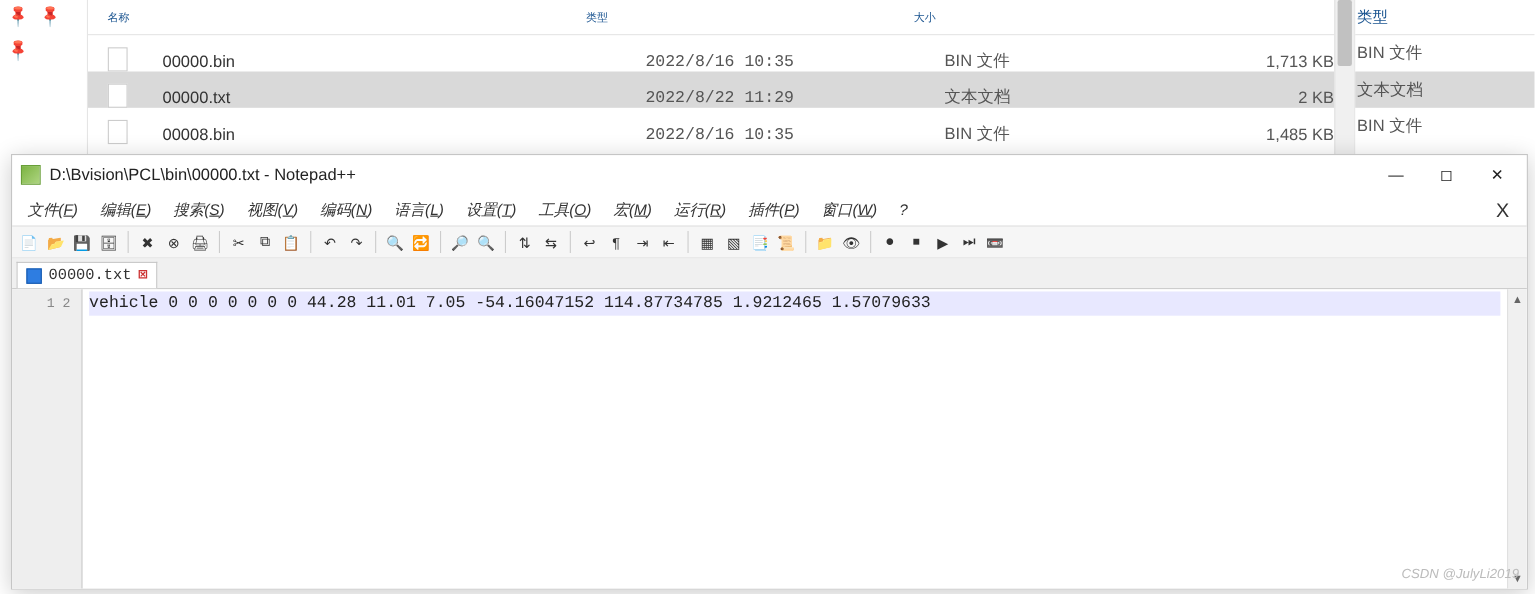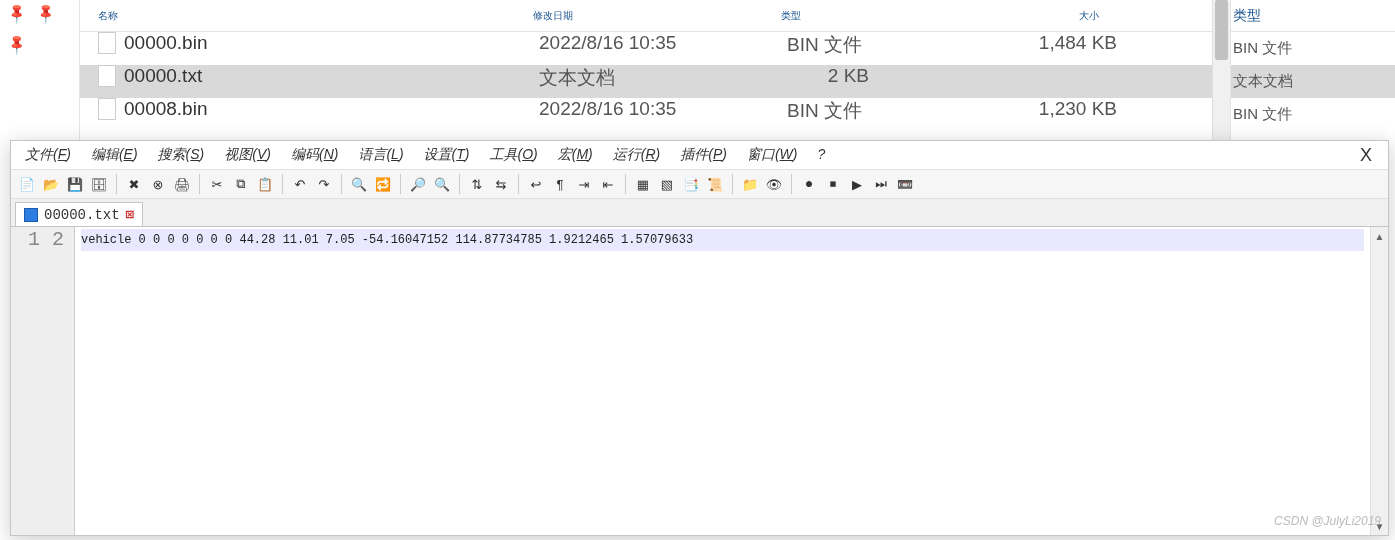--- a/index.html
+++ b/index.html
@@ -39,28 +39,29 @@
   font-size: 10px;
 }
 .ex-col { padding-right: 12px; }
 .ex-col-name { width: 435px; }
 .ex-col-date { width: 248px; }
 .ex-col-type { width: 200px; }
 .ex-col-size { width: 130px; text-align: right; }
 .ex-row {
   display: flex;
   height: 33px;
-  align-items: flex-start;
+  align-items: flex-end;
   padding-left: 18px;
-  font-size: 19px;
+  font-size: 15px;
+  gap: 24px;
 }
 .ex-row.selected { background: #d9d9d9; }
 .ex-icon { width: 18px; height: 22px; border: 1px solid #ccc; margin-right: 8px; background: #fff; }
 .ex-name { width: 415px; }
-.ex-date { width: 248px; color: #555; }
+.ex-date { width: 248px; color: #555; font-family: Liberation Mono, monospace; }
 .ex-type { width: 200px; color: #555; }
 .ex-size { width: 130px; text-align: right; color: #555; }
 .explorer-scroll { width: 18px; background: #f0f0f0; border-left: 1px solid #e0e0e0; position: relative; }
 .explorer-thumb { position: absolute; top: 0; left: 2px; right: 2px; height: 60px; background: #c1c1c1; border-radius: 2px; }
 .explorer-side {
   width: 165px;
   border-left: 1px solid #e5e5e5;
   padding-top: 0;
 }
 .side-header { height: 32px; display:flex; align-items:center; padding-left:2px; color:#1a5490; font-size:14px; border-bottom:1px solid #e5e5e5; }
@@ -144,28 +145,28 @@
   display: flex;
   background: #fff;
 }
 .gutter {
   width: 64px;
   background: #eeeeee;
   border-right: 1px solid #ccc;
   text-align: right;
   padding: 2px 10px 2px 0;
   font-family: "Courier New", monospace;
-  font-size: 20px;
+  font-size: 12px;
   color: #888;
   line-height: 22px;
 }
 .code {
   flex: 1;
   font-family: "Courier New", monospace;
-  font-size: 12px;
+  font-size: 15px;
   color: #222;
   padding: 2px 6px;
   line-height: 22px;
   white-space: pre;
 }
 .code-line1 { background: #e8e8ff; display: block; }
 .ed-scrollbar { width: 18px; background: #f0f0f0; border-left: 1px solid #e0e0e0; position:relative; }
 .ed-up, .ed-down { height:18px; display:flex; align-items:center; justify-content:center; font-size:10px; color:#666; }
 .ed-down { position:absolute; bottom:0; left:0; right:0; }
 
@@ -182,61 +183,68 @@
 <body>
 
 <div class="explorer">
   <div class="explorer-pins">
     <span class="pin">📌</span><span class="pin">📌</span><br><br>
     <span class="pin">📌</span>
   </div>
   <div class="explorer-main">
     <div class="ex-header">
       <div class="ex-col ex-col-name">名称</div>
-      <div class="ex-col ex-col-date">修改日期</div>
       <div class="ex-col ex-col-type">类型</div>
       <div class="ex-col ex-col-size">大小</div>
     </div>
     <div id="ex-rows">
         <div class="ex-row">
           <div class="ex-icon"></div>
           <div class="ex-name">00000.bin</div>
           <div class="ex-date">2022/8/16 10:35</div>
           <div class="ex-type">BIN 文件</div>
-          <div class="ex-size">1,484 KB</div>
+          <div class="ex-size">1,713 KB</div>
         </div>
         <div class="ex-row selected">
           <div class="ex-icon"></div>
           <div class="ex-name">00000.txt</div>
+          <div class="ex-date">2022/8/22 11:29</div>
           <div class="ex-type">文本文档</div>
           <div class="ex-size">2 KB</div>
         </div>
         <div class="ex-row">
           <div class="ex-icon"></div>
           <div class="ex-name">00008.bin</div>
           <div class="ex-date">2022/8/16 10:35</div>
           <div class="ex-type">BIN 文件</div>
-          <div class="ex-size">1,230 KB</div>
+          <div class="ex-size">1,485 KB</div>
         </div>
       </div>
   </div>
   <div class="explorer-scroll">
     <div class="explorer-thumb"></div>
   </div>
   <div class="explorer-side">
     <div class="side-header">类型</div>
     <div id="side-rows">
         <div class="side-row">BIN 文件</div>
         <div class="side-row sel">文本文档</div>
         <div class="side-row">BIN 文件</div>
       </div>
   </div>
 </div>
 
 <div class="npp">
+  <div class="npp-titlebar">
+    <div class="npp-appicon"></div>
+    <div class="npp-title">D:\Bvision\PCL\bin\00000.txt - Notepad++</div>
+    <div class="winbtn">—</div>
+    <div class="winbtn">◻</div>
+    <div class="winbtn">✕</div>
+  </div>
 
   <div class="npp-menubar">
     <div id="menus" style="display:flex;gap:4px">
         <div class="menu-item">文件(<u>F</u>)</div>
         <div class="menu-item">编辑(<u>E</u>)</div>
         <div class="menu-item">搜索(<u>S</u>)</div>
         <div class="menu-item">视图(<u>V</u>)</div>
         <div class="menu-item">编码(<u>N</u>)</div>
         <div class="menu-item">语言(<u>L</u>)</div>
         <div class="menu-item">设置(<u>T</u>)</div>

